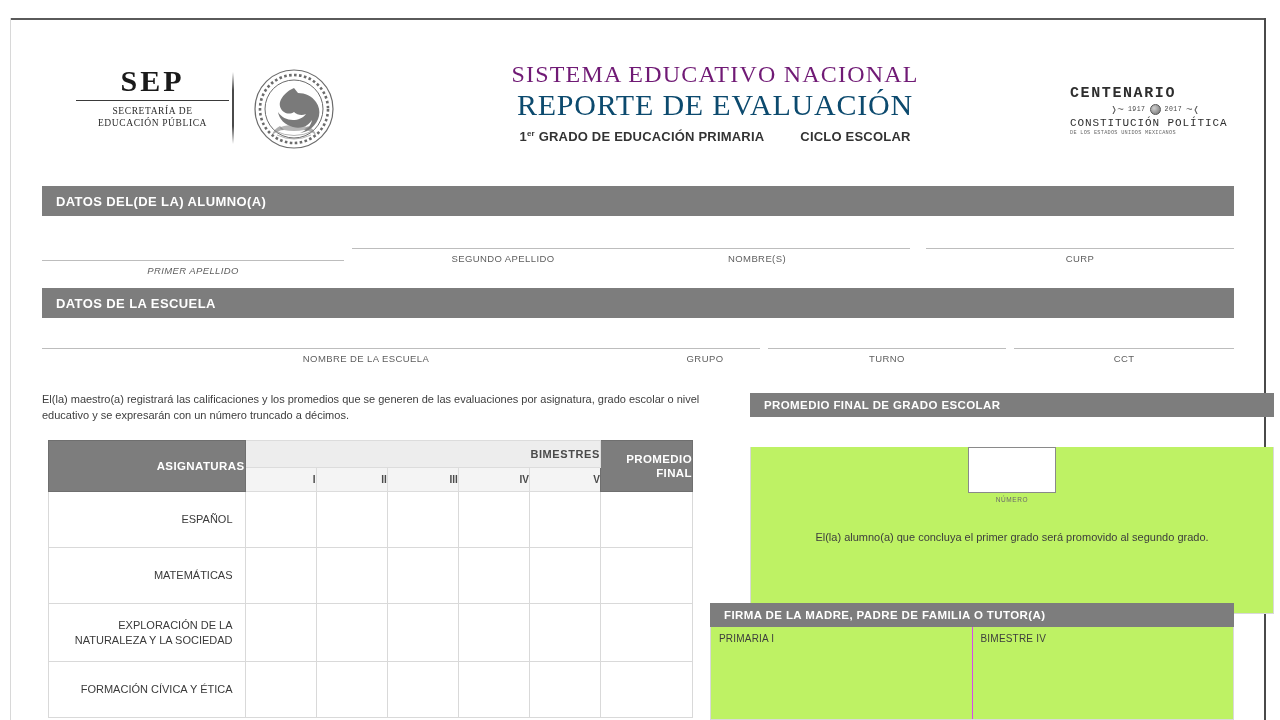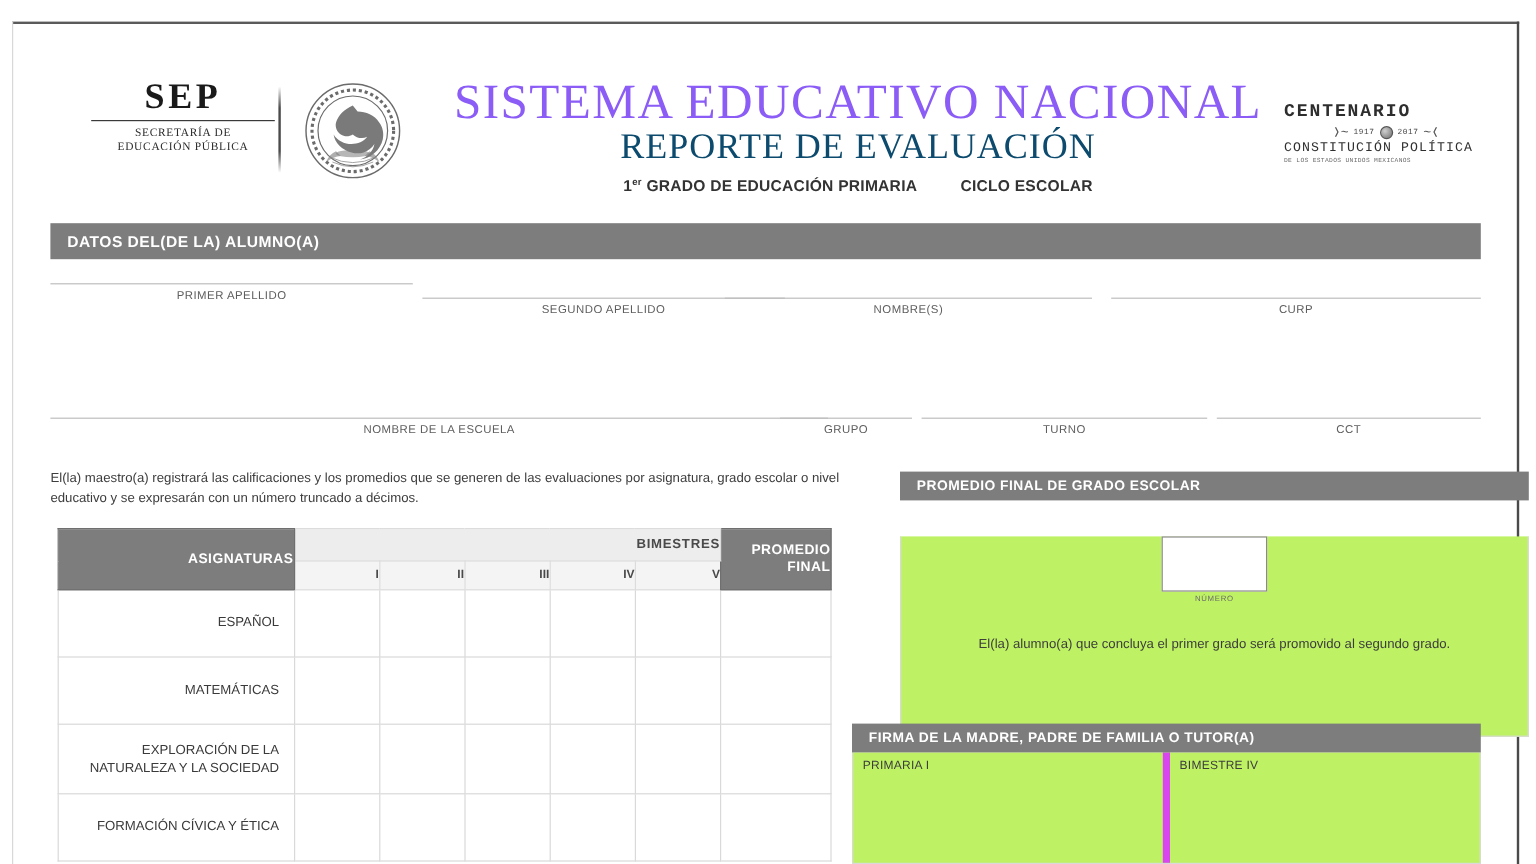--- a/index.html
+++ b/index.html
@@ -58,22 +58,22 @@
   }
   
   .seal { position: absolute; left: 243px; top: 28px; width: 82px; height: 82px; }
 
   .title-block {
     position: absolute; left: 360px; top: 22px; width: 690px;
     text-align: center;
   }
   .title-main {
     font-family: "Liberation Serif", serif;
-    font-size: 41px; font-weight: 400; letter-spacing: 1.2px;
-    color: #8b5cf6; line-height: 1.08; white-space: nowrap;
+    font-size: 24px; font-weight: 400; letter-spacing: 1.2px;
+    color: #701a75; line-height: 1.08; white-space: nowrap;
   }
   .title-sub {
     font-family: "Liberation Serif", serif;
     font-size: 30px; font-weight: 400; letter-spacing: 0.8px;
     color: #0c4a6e; line-height: 1.12; white-space: nowrap; text-align: center;
   }
   .title-row3 {
     margin-top: 7px;
     font-size: 13px; font-weight: 700; letter-spacing: 0.2px;
     color: #333;
@@ -172,21 +172,21 @@
   }
   .promo-text {
     text-align: center; font-size: 11px; color: #3d3d3d;
     margin-top: 28px;
   }
   .sig-grid { display: flex; height: 100%; }
   .sig-cell {
     flex: 1; padding: 6px 0 0 8px;
     font-size: 10px; color: #3d3d3d; letter-spacing: 0.2px;
   }
-  .sig-cell + .sig-cell { border-left: 6px solid #d946ef; }
+  .sig-cell + .sig-cell { border-left: 1px solid #d946ef; }
 </style>
 </head>
 <body>
 
 <div id="page">
 
   <div class="frame-top"></div>
   <div class="frame-right"></div>
   <div class="frame-left"></div>
 
@@ -240,37 +240,40 @@
       </div>
       <div class="cent-const">CONSTITUCIÓN POLÍTICA</div>
       <div class="cent-small">DE LOS ESTADOS UNIDOS MEXICANOS</div>
     </div>
   </div>
 
   <div class="bar" style="left:42px; top:186px; width:1192px; height:30px;text-align:right;">
     <span>DATOS DEL(DE LA) ALUMNO(A)</span>
   </div>
 
-  <div class="field" style="left:42px; top:236px; width:302px;">
+  <div class="field" style="left:42px; top:260px; width:302px;font-style:italic;">
     <div class="line"></div>
     <div class="lbl">PRIMER APELLIDO</div>
   </div>
   <div class="field" style="left:352px; top:248px; width:302px;">
     <div class="line"></div>
     <div class="lbl">SEGUNDO APELLIDO</div>
   </div>
   <div class="field" style="left:604px; top:248px; width:306px;">
     <div class="line"></div>
     <div class="lbl">NOMBRE(S)</div>
   </div>
   <div class="field" style="left:926px; top:248px; width:308px;">
     <div class="line"></div>
     <div class="lbl">CURP</div>
   </div>
 
+  <div class="bar" style="left:42px; top:288px; width:1192px; height:30px;">
+    <span>DATOS DE LA ESCUELA</span>
+  </div>
 
   <div class="field" style="left:42px; top:348px; width:648px;">
     <div class="line"></div>
     <div class="lbl">NOMBRE DE LA ESCUELA</div>
   </div>
   <div class="field" style="left:650px; top:348px; width:110px;">
     <div class="line"></div>
     <div class="lbl">GRUPO</div>
   </div>
   <div class="field" style="left:768px; top:348px; width:238px;">

